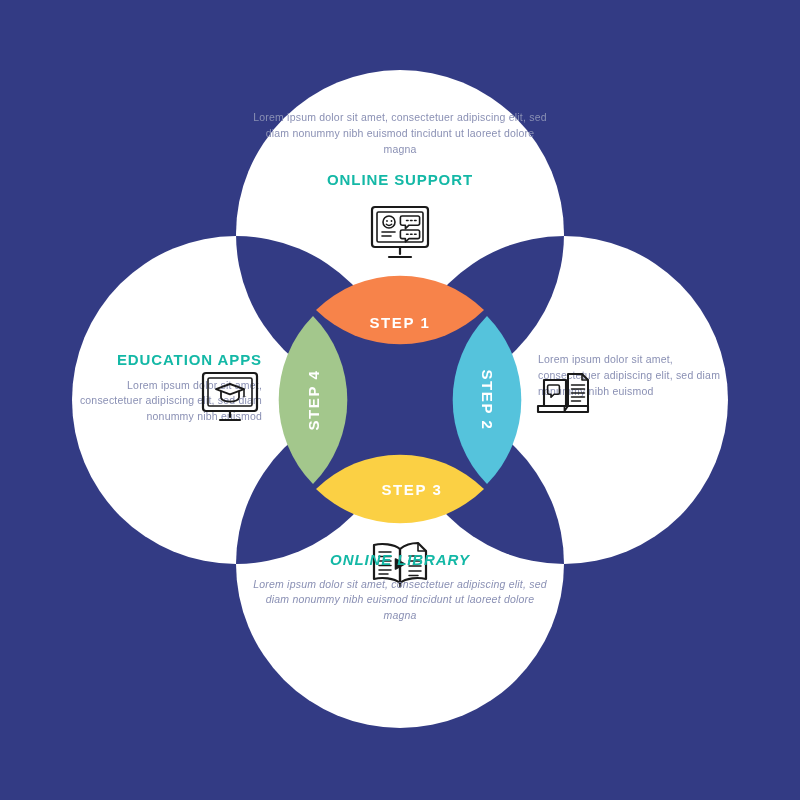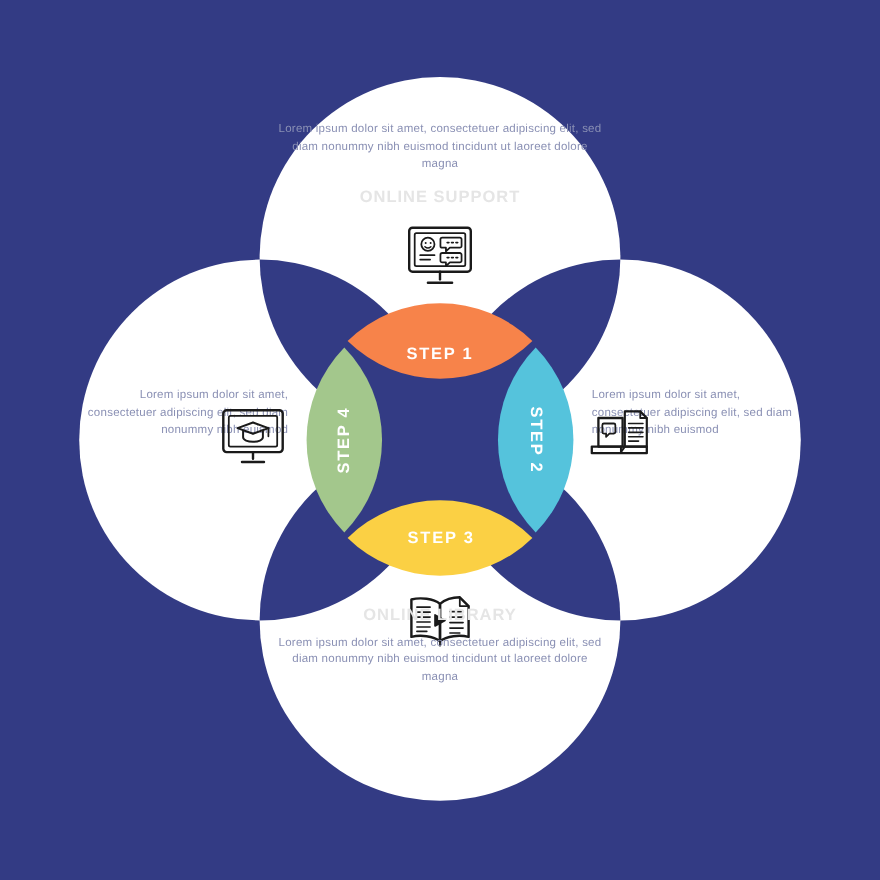--- a/index.html
+++ b/index.html
@@ -37,21 +37,21 @@
     position: absolute;
     pointer-events: auto;
   }
 
   
   .panel-title {
     font-family: "Liberation Sans", sans-serif;
     font-weight: bold;
     font-size: 15px;
     letter-spacing: 0.9px;
-    color: #e5e5e5;
+    color: #14b8a6;
     text-transform: uppercase;
     line-height: 1.1;
   }
   .panel-body {
     font-family: "Liberation Sans", sans-serif;
     font-size: 10.5px;
     line-height: 1.52;
     color: #8A90B4;
     letter-spacing: 0.2px;
   }
@@ -65,20 +65,21 @@
   }
   #panel-online-support .panel-body { margin-bottom: 14px; }
   #panel-online-support .panel-title { margin-bottom: 16px; }
 
   
   #panel-online-library {
     left: 250px;
     top: 538px;
     width: 300px;
     text-align: center;
+    font-style: italic;
   }
   #panel-online-library .panel-title { margin-top: 14px; margin-bottom: 8px; }
 
   
   #panel-education-apps {
     left: 72px;
     top: 352px;
     width: 190px;
     text-align: right;
   }
@@ -116,21 +117,21 @@
   #step-1-label {
     left: 400px; top: 310px;
     transform: translate(-50%, -50%);
     margin-top: 12px;
   }
   #step-2-label {
     left: 487px; top: 400px;
     transform: translate(-50%, -50%) rotate(90deg);
   }
   #step-3-label {
-    left: 401px; top: 489px;
+    left: 412px; top: 489px;
     transform: translate(-50%, -50%);
   }
   #step-4-label {
     left: 313px; top: 400px;
     transform: translate(-50%, -50%) rotate(-90deg);
   }
 
   
   .watermark {
     position: absolute;
@@ -259,20 +260,21 @@
         <path d="M32 11 v38" stroke-width="1.6"></path>
       </svg>
     </div>
 
     <div class="node" id="panel-online-library">
       <div class="panel-title">ONLINE LIBRARY</div>
       <div class="panel-body">Lorem ipsum dolor sit amet, consectetuer adipiscing elit, sed diam nonummy nibh euismod tincidunt ut laoreet dolore magna</div>
     </div>
 
     <div class="node" id="panel-education-apps">
+      <div class="panel-title">EDUCATION APPS</div>
       <div class="panel-body">Lorem ipsum dolor sit amet, consectetuer adipiscing elit, sed diam nonummy nibh euismod</div>
     </div>
 
     <div class="node icon-box" id="icon-education-apps">
       <svg width="62" height="56" viewBox="0 0 62 56" fill="none" stroke="#1A1A1A" stroke-width="2.2" stroke-linecap="round" stroke-linejoin="round">
         <rect x="4" y="5" width="54" height="38" rx="3"></rect>
         <rect x="9" y="10" width="44" height="28" rx="1.5" stroke-width="1.6"></rect>
         <path d="M31 16 l14 5.2 -14 5.2 -14 -5.2 z" stroke-width="1.9"></path>
         <path d="M22 23.6 v6 c0 2.4, 4.2 4, 9 4 s9 -1.6, 9 -4 v-6" stroke-width="1.8"></path>
         <path d="M45 21.2 v7.4" stroke-width="1.6"></path>

